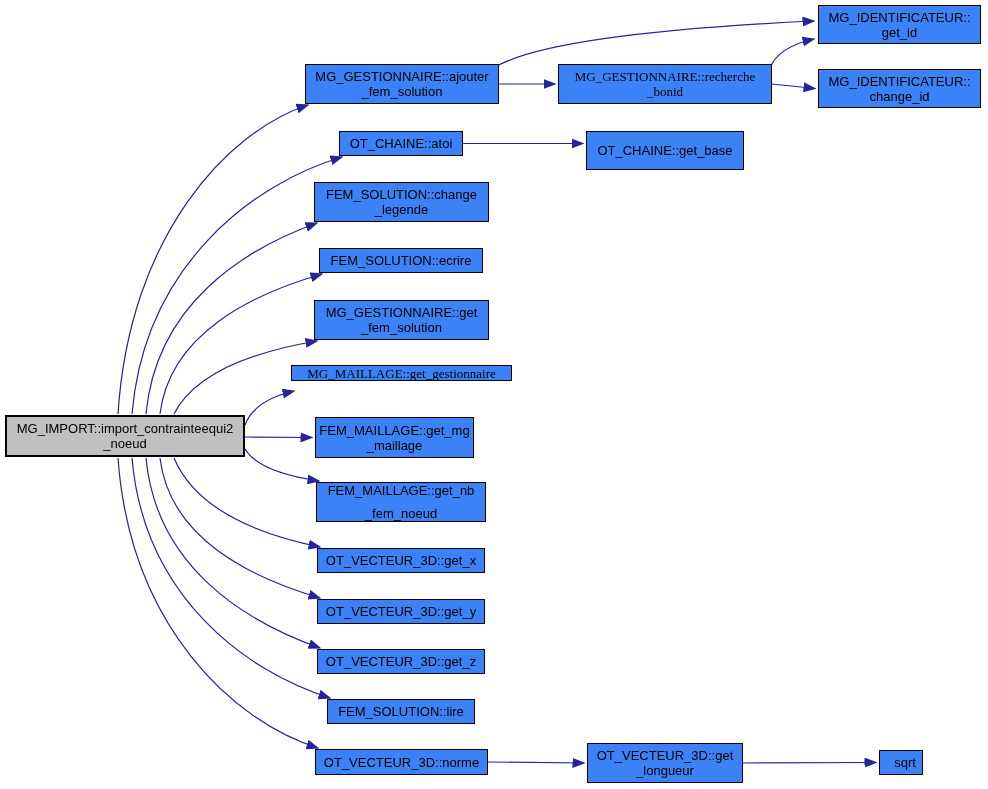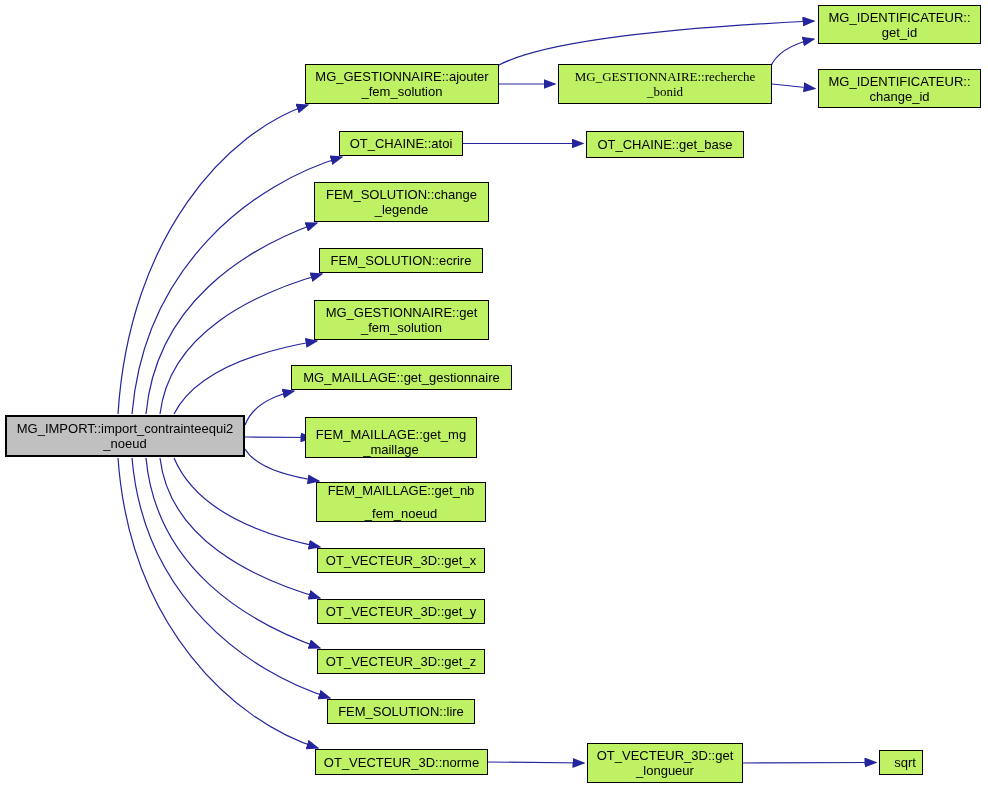--- a/index.html
+++ b/index.html
@@ -3,21 +3,21 @@
 <meta charset="utf-8">
 <style>
   html,body{margin:0;padding:0;background:#ffffff;}
   .canvas{
     position:relative;width:988px;height:789px;background:#fff;
     font-family:"Liberation Sans", sans-serif;overflow:hidden;
   }
   #edges{position:absolute;left:0;top:0;z-index:1;}
   #nodes{position:absolute;left:0;top:0;width:100%;height:100%;z-index:2;}
   .node{
-    position:absolute;box-sizing:border-box;background:#bef264;
+    position:absolute;box-sizing:border-box;background:#3b82f6;
     border:1px solid #000000;color:#000000;
     display:flex;flex-direction:column;align-items:center;justify-content:center;
     font-size:13px;line-height:15px;text-align:center;white-space:nowrap;
     cursor:pointer;
   }
   .node.main{background:var(--main-fill,#c0c0c0);border-width:2px;cursor:default;}
   .node span{display:block;}
 </style>
 </head>
 <body>
@@ -68,24 +68,24 @@
         <span>FEM_SOLUTION::change</span>
         <span>_legende</span>
       </div>
       <div class="node" style="left: 319px; top: 248px; width: 164px; height: 25px; border-color: rgb(0, 0, 0);">
         <span>FEM_SOLUTION::ecrire</span>
       </div>
       <div class="node" style="left: 314px; top: 300px; width: 175px; height: 40px; border-color: rgb(0, 0, 0);">
         <span>MG_GESTIONNAIRE::get</span>
         <span>_fem_solution</span>
       </div>
-      <div class="node" style="left: 291px; top: 365px; width: 221px; height: 25px; border-color: rgb(0, 0, 0);">
+      <div class="node" style="left: 291px; top: 365px; width: 221px; height: 16px; border-color: rgb(0, 0, 0); font-family: Liberation Serif, serif;">
         <span>MG_MAILLAGE::get_gestionnaire</span>
       </div>
-      <div class="node" style="left: 305px; top: 417px; width: 172px; height: 41px; border-color: rgb(0, 0, 0); justify-content: flex-end;">
+      <div class="node" style="left: 315px; top: 417px; width: 159px; height: 41px; border-color: rgb(0, 0, 0);">
         <span>FEM_MAILLAGE::get_mg</span>
         <span>_maillage</span>
       </div>
       <div class="node" style="left: 316px; top: 482px; width: 170px; height: 40px; border-color: rgb(0, 0, 0); justify-content: space-between;">
         <span>FEM_MAILLAGE::get_nb</span>
         <span>_fem_noeud</span>
       </div>
       <div class="node" style="left: 317px; top: 548px; width: 168px; height: 25px; border-color: rgb(0, 0, 0);">
         <span>OT_VECTEUR_3D::get_x</span>
       </div>
@@ -98,21 +98,21 @@
       <div class="node" style="left: 327px; top: 699px; width: 148px; height: 25px; border-color: rgb(0, 0, 0);">
         <span>FEM_SOLUTION::lire</span>
       </div>
       <div class="node" style="left: 315px; top: 749px; width: 173px; height: 26px; border-color: rgb(0, 0, 0);">
         <span>OT_VECTEUR_3D::norme</span>
       </div>
       <div class="node" style="left: 558px; top: 64px; width: 214px; height: 40px; border-color: rgb(0, 0, 0); font-family: Liberation Serif, serif;">
         <span>MG_GESTIONNAIRE::recherche</span>
         <span>_bonid</span>
       </div>
-      <div class="node" style="left: 586px; top: 131px; width: 158px; height: 27px; border-color: rgb(0, 0, 0);">
+      <div class="node" style="left: 586px; top: 131px; width: 158px; height: 39px; border-color: rgb(0, 0, 0);">
         <span>OT_CHAINE::get_base</span>
       </div>
       <div class="node" style="left: 818px; top: 5px; width: 163px; height: 39px; border-color: rgb(0, 0, 0);">
         <span>MG_IDENTIFICATEUR::</span>
         <span>get_id</span>
       </div>
       <div class="node" style="left: 818px; top: 69px; width: 163px; height: 39px; border-color: rgb(0, 0, 0);">
         <span>MG_IDENTIFICATEUR::</span>
         <span>change_id</span>
       </div>

